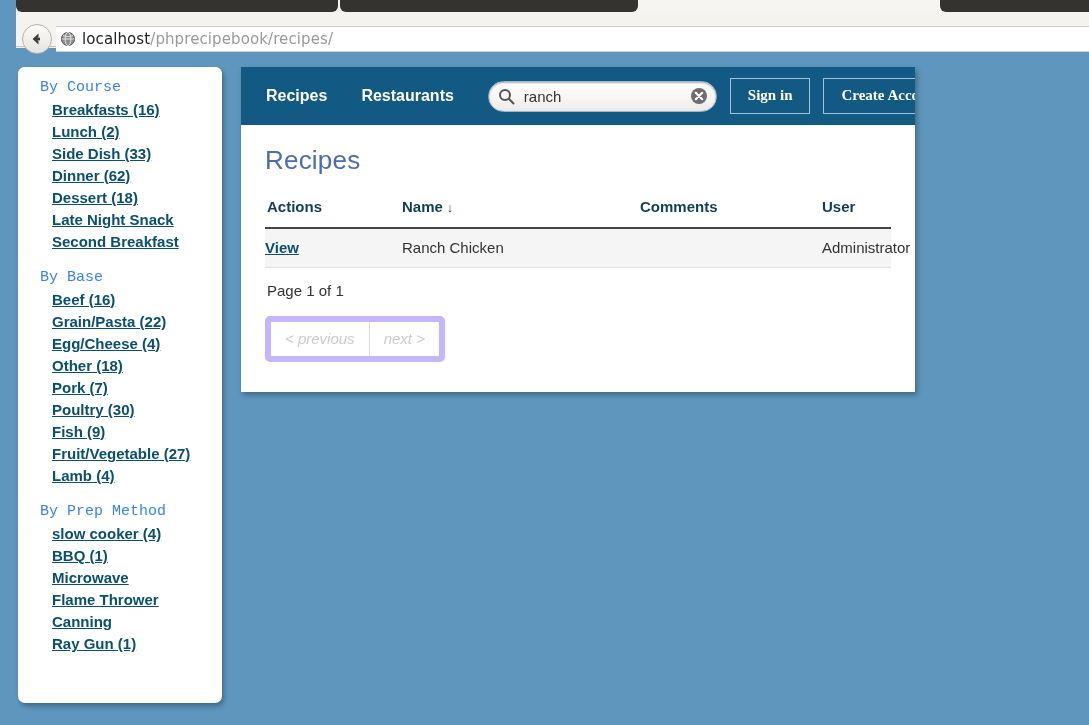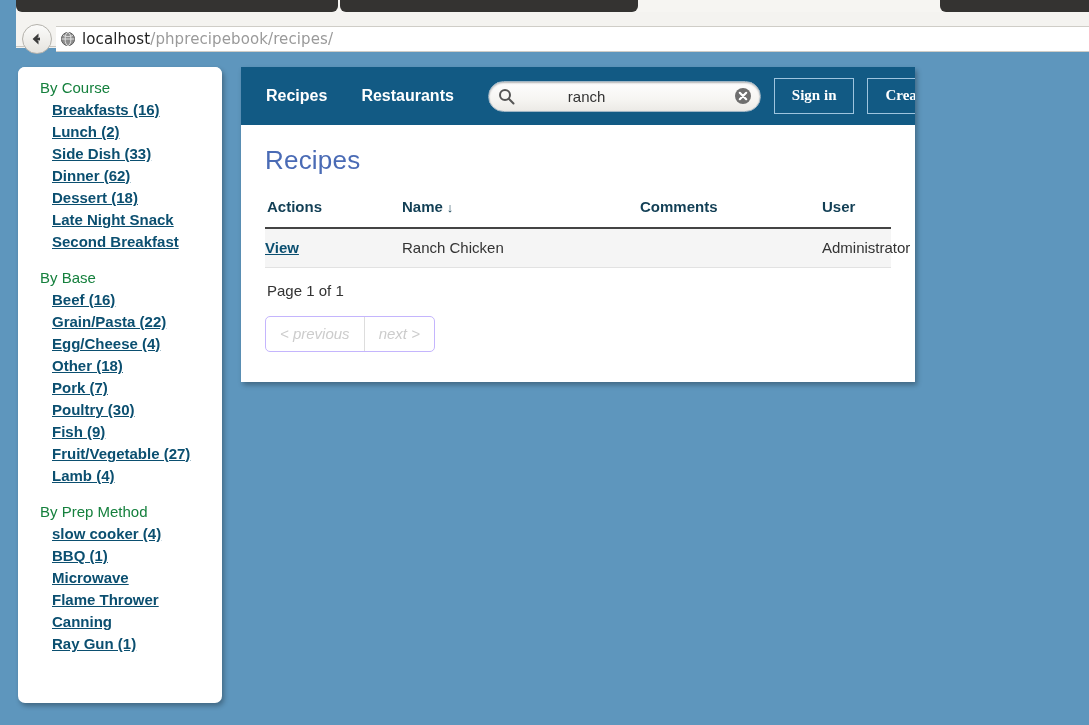--- a/index.html
+++ b/index.html
@@ -127,22 +127,23 @@
     letter-spacing: 0.2px;
   }
   .sidebar-body {
     padding: 10px 0 18px 0;
     background: #fff;
   }
   .nav-group { margin-bottom: 14px; }
   .nav-group:last-child { margin-bottom: 0; }
   .nav-group-title {
     font-size: 15px;
-    color: #15803d;
+    color: #3b82f6;
     padding: 2px 0 3px 22px;
+    font-family: Liberation Mono, monospace;
   }
   .nav-link {
     display: block;
     font-size: 15px;
     font-weight: bold;
     color: #0b4f70;
     text-decoration: underline;
     padding: 1px 0 2px 34px;
     line-height: 19px;
     cursor: pointer;
@@ -181,21 +182,20 @@
     width: 273px;
     height: 31px;
     margin-left: 22px;
     background: linear-gradient(180deg,#fefefe 0%,#f6f5f2 60%,#eceae6 100%);
     border-radius: 16px;
     border: 1px solid #9fb5c4;
     box-shadow: inset 0 1px 2px rgba(0,0,0,0.30);
     display: flex;
     align-items: center;
     box-sizing: border-box;
-    gap: 44px;
   }
   .search-icon {
     margin-left: 9px;
     flex: 0 0 auto;
   }
   .search-input {
     border: none;
     outline: none;
     background: transparent;
     font-size: 15px;
@@ -278,21 +278,21 @@
   }
 
   .page-info {
     font-size: 15px;
     color: #333;
     margin: 14px 0 0 2px;
   }
   .pager {
     margin-top: 17px;
     display: inline-flex;
-    border: 1px solid #c4b5fd;
+    border: 6px solid #c4b5fd;
     border-radius: 5px;
     overflow: hidden;
     background: #ffffff;
   }
   .pager-btn {
     font-size: 15px;
     font-style: italic;
     color: #cccccc;
     padding: 8px 14px 9px 14px;
     cursor: default;

